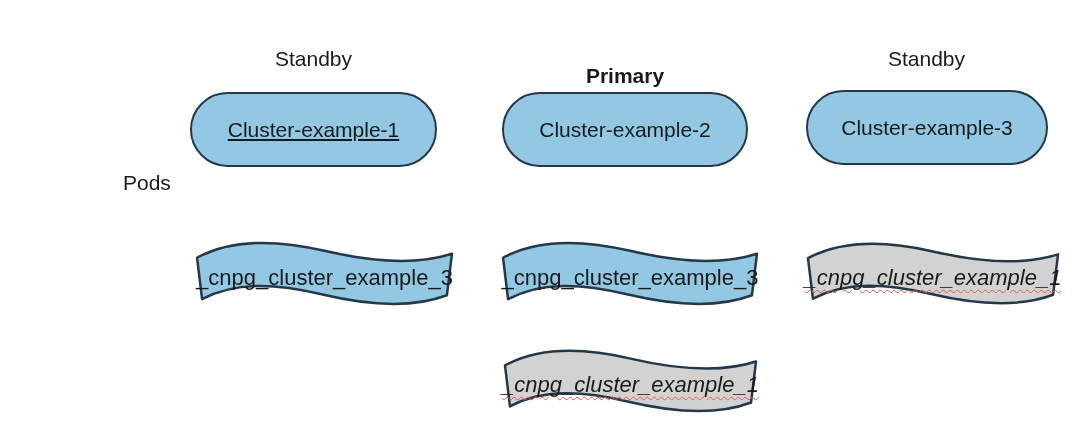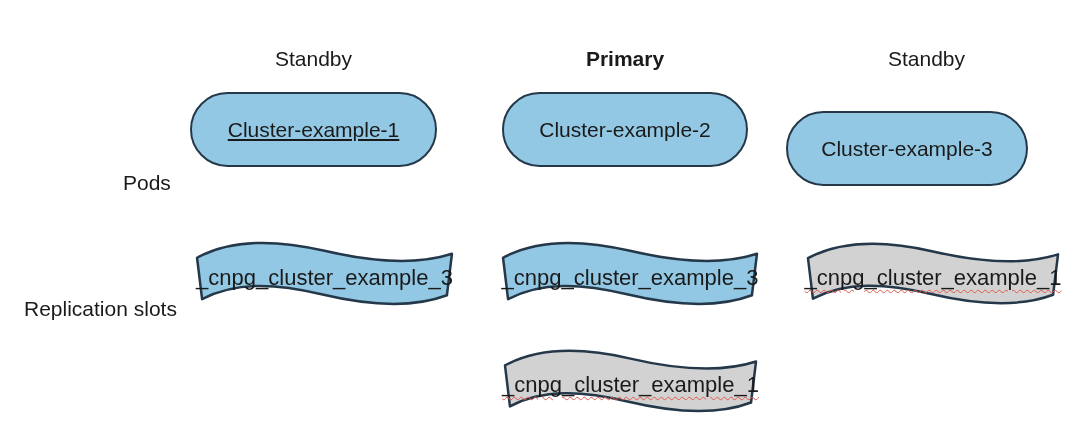--- a/index.html
+++ b/index.html
@@ -22,37 +22,37 @@
     overflow: hidden;
   }
   .col-label {
     position: absolute;
     top: 46px;
     font-size: 21px;
     line-height: 26px;
     text-align: center;
   }
   .col-label.c1 { left: 190px; width: 247px; }
-  .col-label.c2 { left: 502px; width: 246px; font-weight: bold; }
+  .col-label.c2 { left: 502px; width: 246px; font-weight: bold; margin-top: 17px; }
   .col-label.c3 { left: 805px; width: 243px; }
 
   .pill {
     position: absolute;
     height: 75px;
     background: var(--shape-blue);
     border: 2.5px solid var(--outline);
     border-radius: 40px;
     display: flex;
     align-items: center;
     justify-content: center;
     font-size: 21px;
   }
   .pill.p1 { left: 190px; top: 92px; width: 247px; text-decoration: underline; }
   .pill.p2 { left: 502px; top: 92px; width: 246px; text-align: right; }
-  .pill.p3 { left: 786px; top: 90px; width: 242px; margin-top: 21px; }
+  .pill.p3 { left: 806px; top: 90px; width: 242px; }
 
   .row-label { position: absolute; font-size: 21px; white-space: nowrap; }
   .row-label.pods { left: 123px; top: 171px; }
   .row-label.repl { left: 24px;  top: 297px; }
 
   .wave { position: absolute; }
   .wave svg { position: absolute; left: 0; top: 0; width: 100%; height: 100%; }
   .wave path { stroke-width: 2.5; stroke-linejoin: round; vector-effect: non-scaling-stroke; }
   .wave-blue path { fill: var(--shape-blue); stroke: var(--outline); }
   .wave-gray path { fill: var(--shape-gray); stroke: var(--outline); }
@@ -65,20 +65,21 @@
     font-size: 22px;
     padding-top: 4px;
     white-space: nowrap;
   }
   .squiggle {
     text-decoration-line: underline;
     text-decoration-style: wavy;
     text-decoration-color: var(--squiggle-red);
     text-decoration-thickness: 1px;
     text-underline-offset: 4px;
+    font-style: italic;
   }
   .wave.w1 { left: 193px; top: 236px; width: 263px; height: 79px; }
   .wave.w2 { left: 499px; top: 236px; width: 262px; height: 79px; }
   .wave.w3 { left: 804px; top: 237px; width: 258px; height: 77px; }
   .wave.w4 { left: 501px; top: 344px; width: 259px; height: 78px; }
 </style>
 </head>
 <body>
 
 <div class="canvas">
@@ -91,21 +92,20 @@
     <span>Cluster-example-1</span>
   </div>
   <div class="pill p2">
     <span>Cluster-example-2</span>
   </div>
   <div class="pill p3">
     <span>Cluster-example-3</span>
   </div>
 
   <div class="row-label pods">Pods</div>
-  <div class="row-label repl">Replication slots</div>
 
   <div class="wave wave-blue w1">
     <svg viewBox="0 0 260 80" preserveAspectRatio="none" aria-hidden="true">
       <path d="M 4 22 C 40 2, 84 4, 130 15 C 176 26, 220 30, 256 18 L 251 60 C 215 74, 172 70, 127 59 C 82 48, 42 46, 9 64 Z"></path>
     </svg>
     <div class="label">_cnpg_cluster_example_3</div>
   </div>
 
   <div class="wave wave-blue w2">
     <svg viewBox="0 0 260 80" preserveAspectRatio="none" aria-hidden="true">

